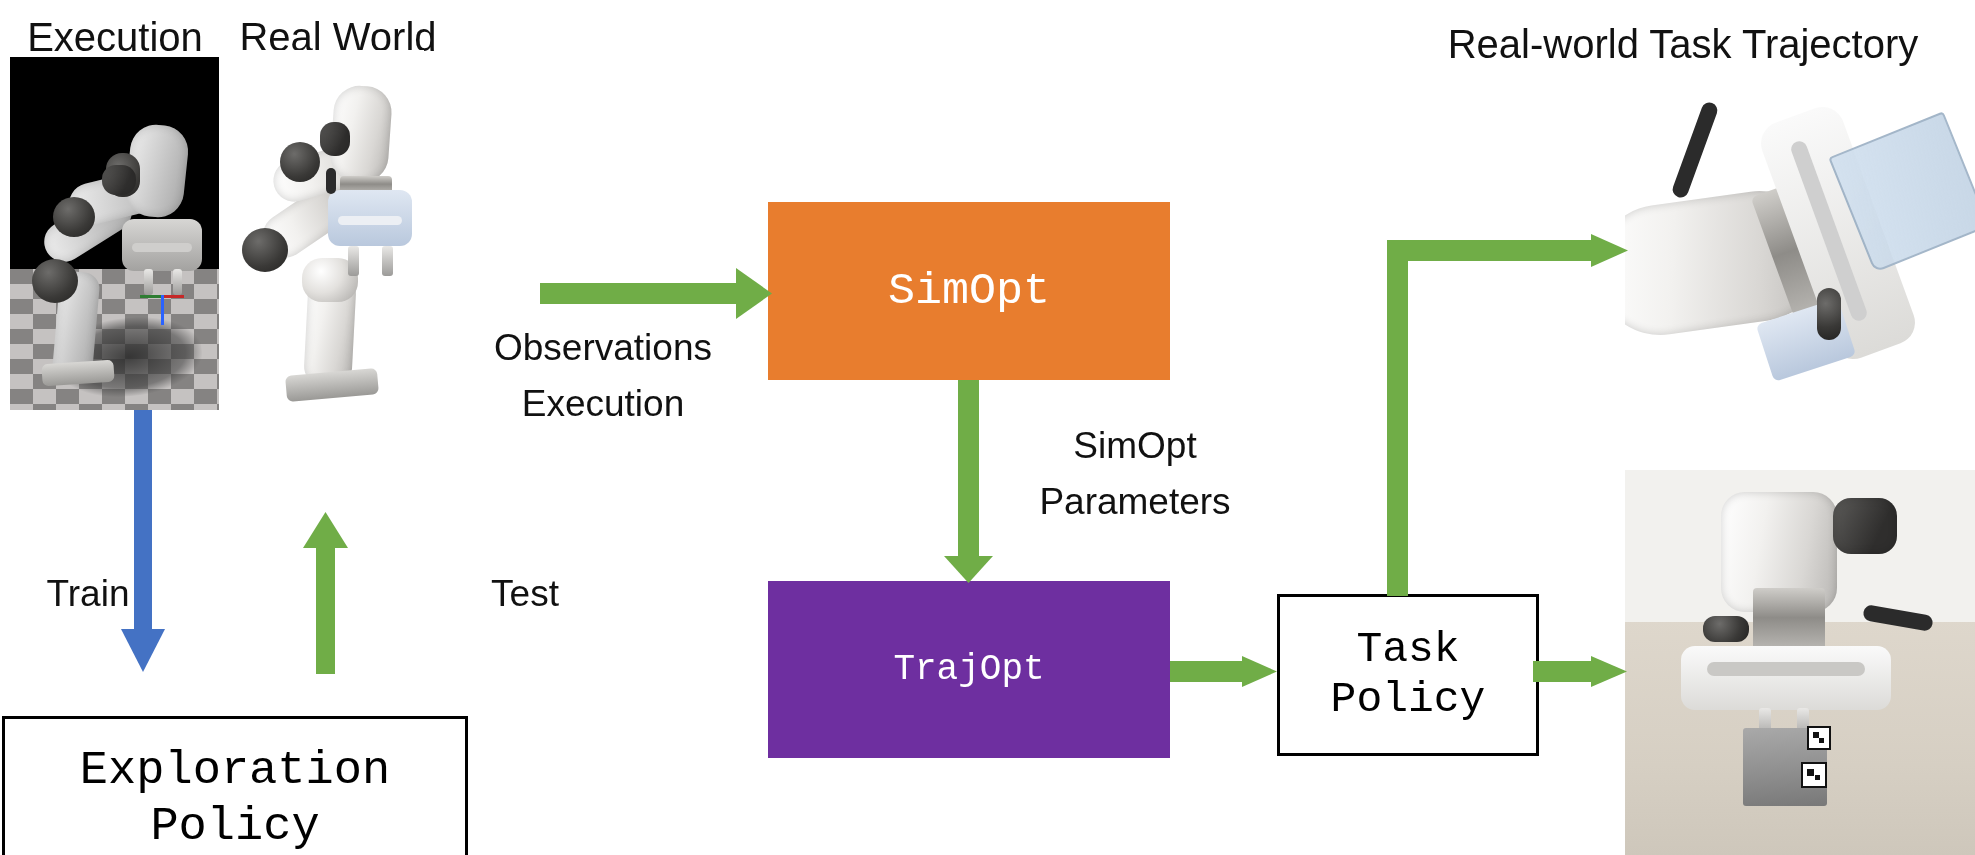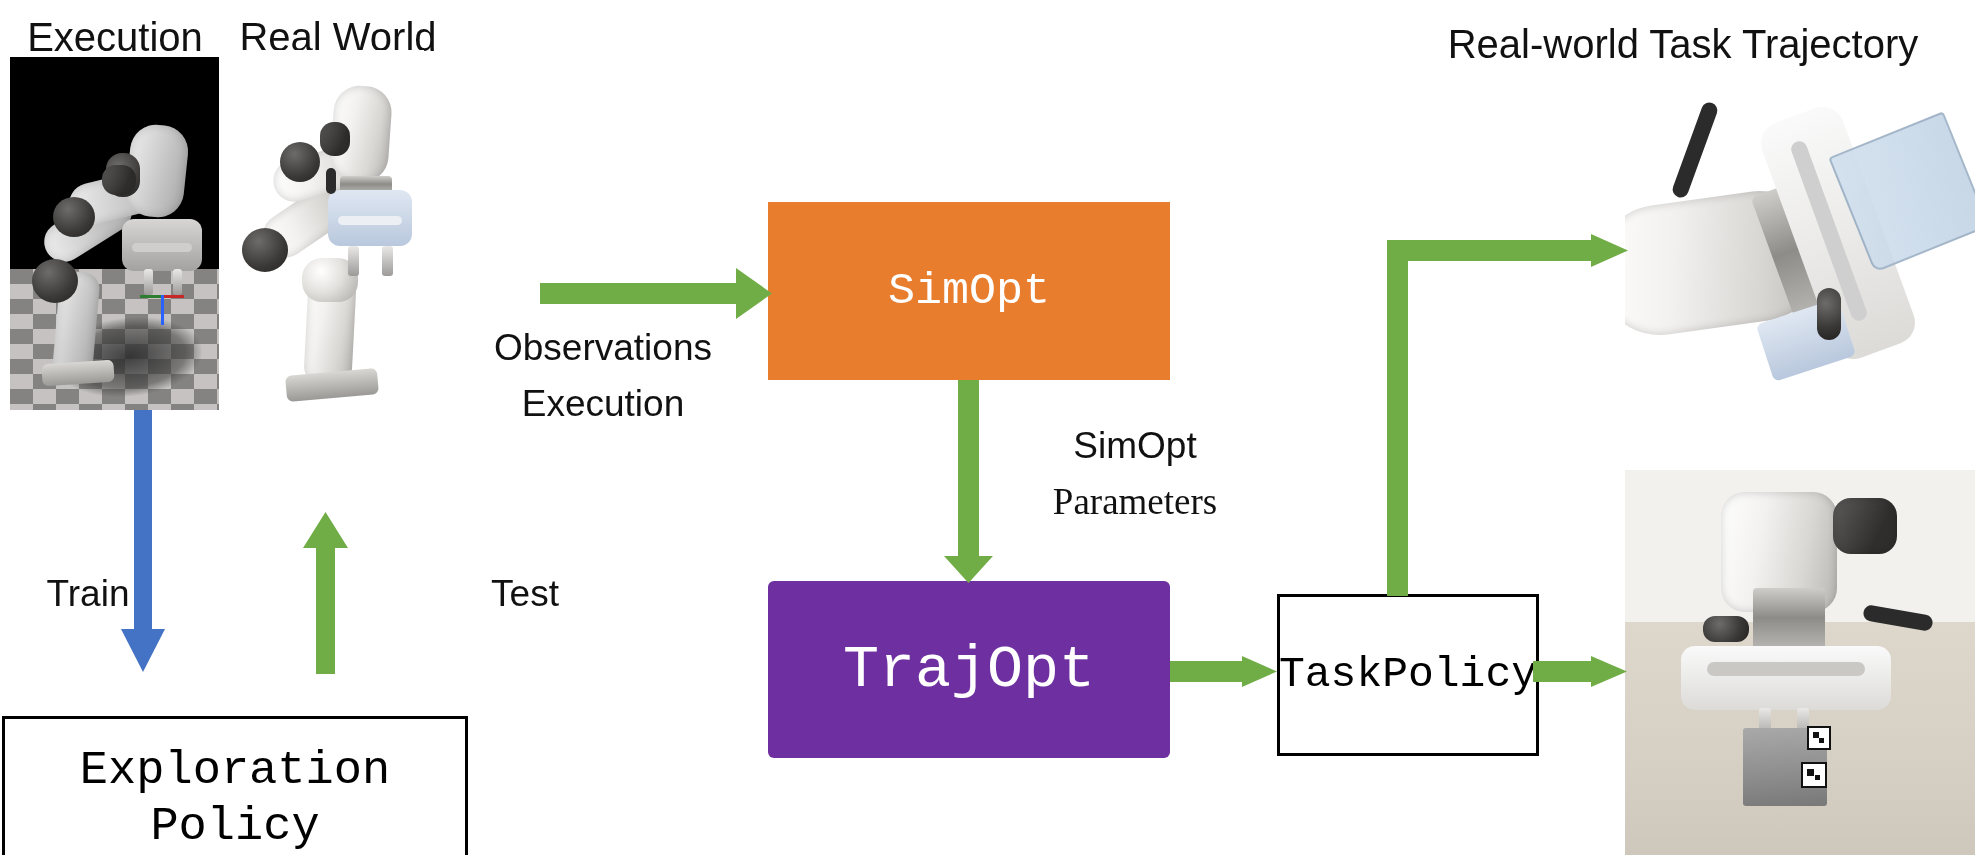--- a/index.html
+++ b/index.html
@@ -9,21 +9,21 @@
   .stage{position:absolute;left:0;top:0;width:1975px;height:855px;}
   .abs{position:absolute;}
 
   
   .heading{font-size:40px;line-height:1;color:#111;white-space:nowrap;text-align:center;}
 
   
   .flowbox{display:flex;align-items:center;justify-content:center;text-align:center;}
   .flowbox span{display:block;font-family:Liberation Mono, monospace;}
   .box-orange{background:#E87D2E;color:#ffffff;font-size:45px;}
-  .box-purple{background:#6E2FA0;color:#ffffff;font-size:60px;border-radius:6px;}
+  .box-purple{background:#6E2FA0;color:#ffffff;font-size:36px;}
   .box-white{background:#ffffff;color:#000000;border:3px solid #000;font-size:43px;line-height:1.16;}
   .box-white.explore{font-size:47px;line-height:1.2;}
 
   
   .label{font-size:37px;line-height:1.2;color:#111;text-align:center;white-space:pre-line;}
   .label-left{text-align:center;}
 
   
   svg.arrowlayer{position:absolute;left:0;top:0;width:1975px;height:855px;overflow:visible;pointer-events:none;}
 
@@ -156,35 +156,35 @@
   </div>
 
   <div class="abs flowbox box-orange" style="left:768px;top:202px;width:402px;height:178px;">
     <span>SimOpt</span>
   </div>
 
   <div class="abs flowbox box-purple" style="left:768px;top:581px;width:402px;height:177px;">
     <span>TrajOpt</span>
   </div>
 
-  <div class="abs flowbox box-white" style="left:1277px;top:594px;width:256px;height:156px;flex-direction:row;">
+  <div class="abs flowbox box-white" style="left:1277px;top:594px;width:256px;height:156px;flex-direction:column;">
     <span>Task</span>
     <span>Policy</span>
   </div>
 
   <div class="abs flowbox box-white explore" style="left:2px;top:672px;width:460px;height:160px;flex-direction:column;margin-top:44px;">
     <span>Exploration</span>
     <span>Policy</span>
   </div>
 
   <div class="abs label" style="left:478px;top:326px;width:250px;">Observations</div>
   <div class="abs label" style="left:478px;top:382px;width:250px;">Execution</div>
 
   <div class="abs label" style="left:1010px;top:424px;width:250px;">SimOpt</div>
-  <div class="abs label" style="left:1010px;top:480px;width:250px;font-family:Liberation Serif, serif;">Parameters</div>
+  <div class="abs label" style="left:1010px;top:480px;width:250px;">Parameters</div>
 
   <div class="abs label label-left" style="left:18px;top:572px;width:140px;">Train</div>
 
   <div class="abs label label-left" style="left:455px;top:572px;width:140px;">Test</div>
 
   <svg class="arrowlayer" viewBox="0 0 1975 855" xmlns="http://www.w3.org/2000/svg">
 
     <g>
       <rect x="540" y="283" width="196" height="21" fill="#70AD47"></rect>
       <polygon points="736,268 736,319 772,293.5" fill="#70AD47"></polygon>

